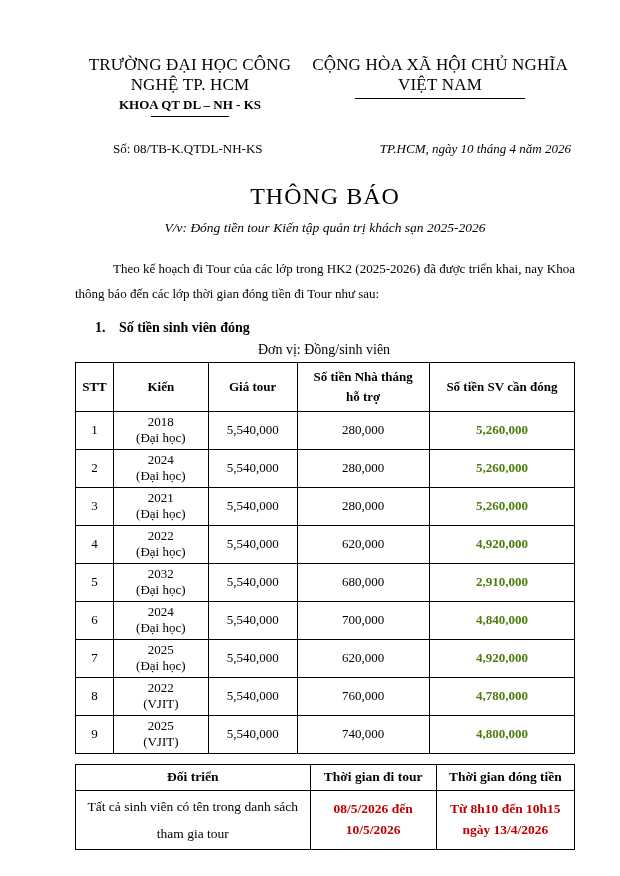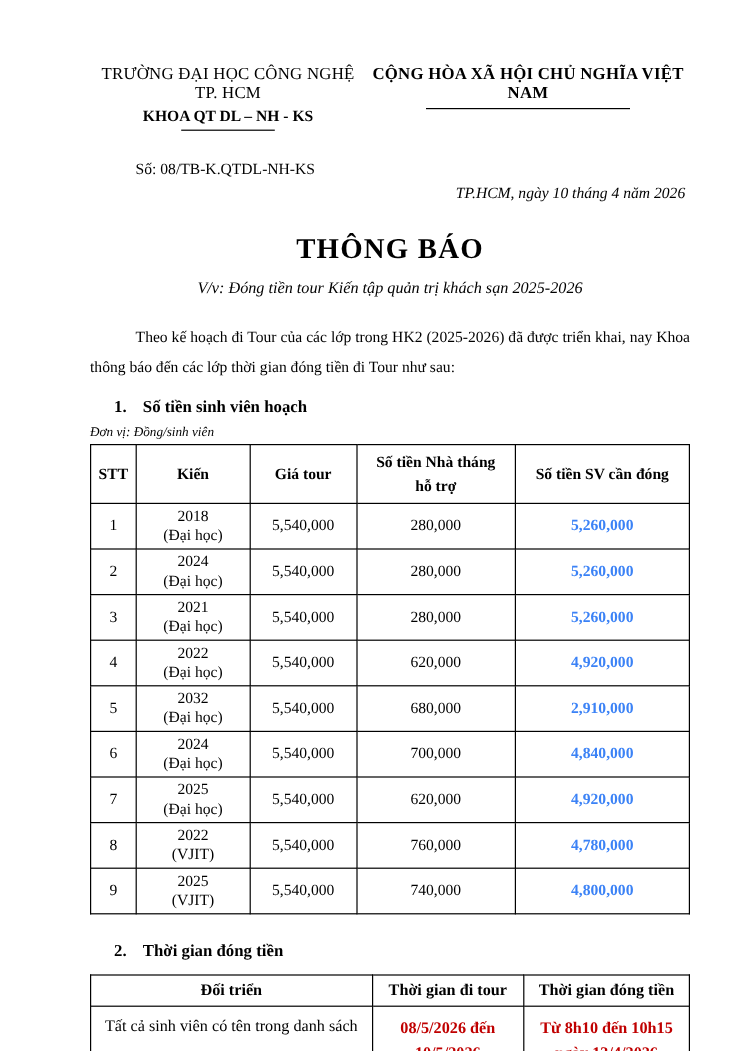--- a/index.html
+++ b/index.html
@@ -8,51 +8,51 @@
     font-family:"Liberation Serif","DejaVu Serif",serif;
     color:#000; font-size:14px;
     position:relative;
   }
   .page { padding:55px 45px 0 75px; }
 
   
   .nat-header { display:flex; width:100%; }
   .nh-left  { width:46%; text-align:center; }
   .nh-right { width:54%; text-align:center; }
-  .nh-line1 { font-size:14px; letter-spacing:.2px; }
-  .nh-right .nh-line1 { font-weight:bold; }
+  .nh-line1 { font-size:17px; letter-spacing:.2px; }
+  .nh-right .nh-line1 { font-weight:normal; }
   .nh-line2 { font-size:13px; font-weight:bold; margin-top:2px; }
   .rule-short { width:78px;  border-bottom:1px solid #000; margin:2px auto 0 auto; height:1px;}
   .rule-long  { width:170px; border-bottom:1px solid #000; margin:2px auto 0 auto; height:1px;}
 
   .ref-row { display:flex; justify-content:space-between; margin-top:24px; }
   .doc-number { font-size:13px; padding-left:38px;text-align:center; }
-  .place-date { font-size:13px; font-style:italic; padding-right:4px;margin-top:20px; }
-
-  
-  .doc-title { text-align:center; font-size:24px; font-weight:bold; letter-spacing:1px; margin-top:26px; }
+  .place-date { font-size:13px; font-style:italic; padding-right:4px; }
+
+  
+  .doc-title { text-align:center; font-size:24px; font-weight:normal; letter-spacing:1px; margin-top:26px; }
   .doc-subtitle { text-align:center; font-size:13.5px; font-style:italic; margin-top:10px; }
 
   
   .intro { margin-top:20px; text-align:justify; text-indent:38px; line-height:1.95; font-size:13px; }
 
   .section-heading { margin-top:6px; font-weight:bold; font-size:14px; padding-left:20px; }
   .section-heading .num { display:inline-block; min-width:14px; }
   .section-heading .lbl { margin-left:10px; }
 
-  .unit-note { text-align:left; font-style:italic; font-size:11px; margin:6px 2px 4px 0; }
+  .unit-note { text-align:center; font-size:14px; margin:6px 2px 4px 0; }
 
   
   table { border-collapse:collapse; width:100%; table-layout:fixed; }
   th, td { border:1px solid #000; text-align:center; vertical-align:middle; padding:2px 3px; }
   th { font-weight:bold; font-size:13px; line-height:1.55; }
 
   .t1 th { height:44px; }
   .t1 td { font-size:13px; height:33px; line-height:1.3; }
-  .t1 .red { color:#3b82f6; font-weight:bold;margin-left:26px; }
+  .t1 .red { color:#4d7c0f; font-weight:bold;margin-left:26px; }
   .khoa-cell div { line-height:1.25; }
 
   .sec2 { margin-top:24px; }
   .t2 { margin-top:10px; }
   .t2 th { height:20px; font-size:13.5px; }
   .t2 td { height:52px; font-size:13.5px; }
   .t2 .target-cell div { line-height:2.0; }
   .t2 .red div { line-height:1.55; }
   .t2 .red { color:#C00000; font-weight:bold; }
 </style>
@@ -77,21 +77,21 @@
     <div class="doc-number">Số: 08/TB-K.QTDL-NH-KS</div>
     <div class="place-date">TP.HCM, ngày 10 tháng 4 năm 2026</div>
   </div>
 
   <div class="doc-title">THÔNG BÁO</div>
   <div class="doc-subtitle">V/v: Đóng tiền tour Kiến tập quản trị khách sạn 2025-2026</div>
 
   <p class="intro">Theo kế hoạch đi Tour của các lớp trong HK2 (2025-2026) đã được triển khai, nay Khoa thông báo đến các lớp thời gian đóng tiền đi Tour như sau:</p>
 
   <div class="section-heading">
-    <span class="num">1.</span><span class="lbl">Số tiền sinh viên hoạch</span>
+    <span class="num">1.</span><span class="lbl">Số tiền sinh viên đóng</span>
   </div>
   <div class="unit-note">Đơn vị: Đồng/sinh viên</div>
 
   <table class="t1">
     <colgroup>
       <col style="width:7.6%">
         <col style="width:19%">
         <col style="width:17.8%">
         <col style="width:26.5%">
         <col style="width:29.1%">
@@ -203,23 +203,20 @@
         <div>2025</div>
         <div>(VJIT)</div>
       </td>
       <td>5,540,000</td>
       <td>740,000</td>
       <td class="red">4,800,000</td>
     </tr>
   </tbody>
   </table>
 
-  <div class="section-heading sec2">
-    <span class="num">2.</span><span class="lbl">Thời gian đóng tiền</span>
-  </div>
 
   <table class="t2">
     <colgroup>
       <col style="width:47%">
         <col style="width:25.3%">
         <col style="width:27.7%">
     </colgroup>
     <thead>
       <tr>
         <th>Đối triển</th>

